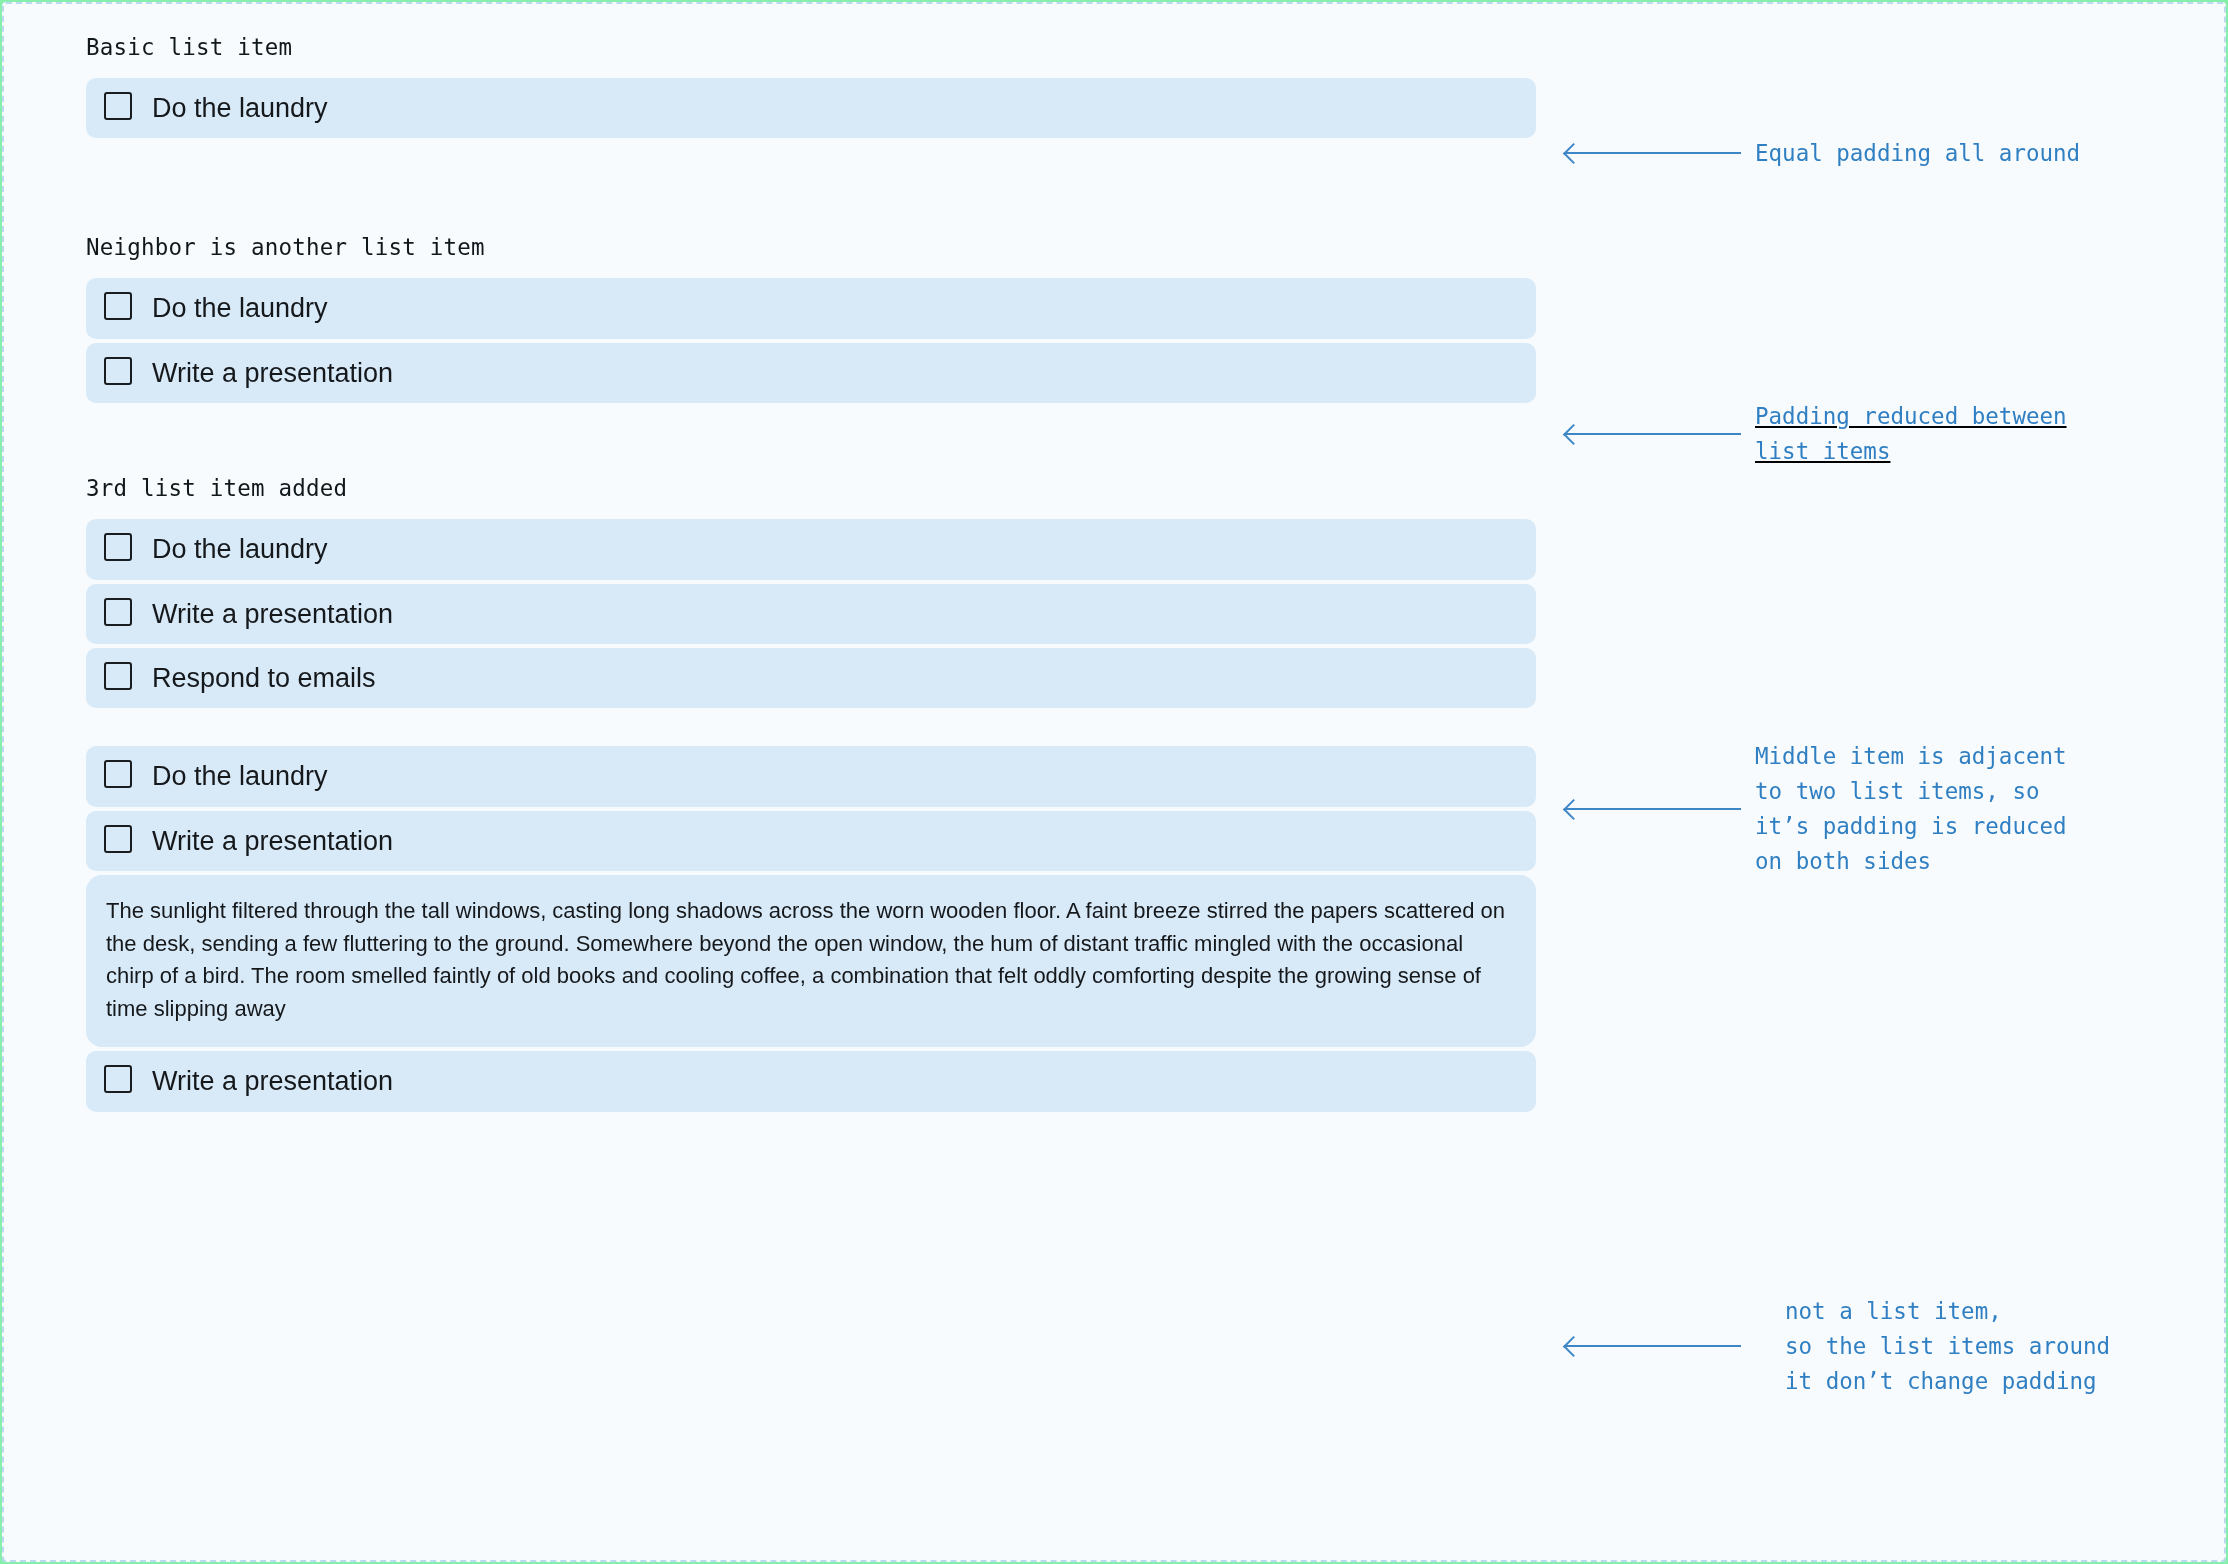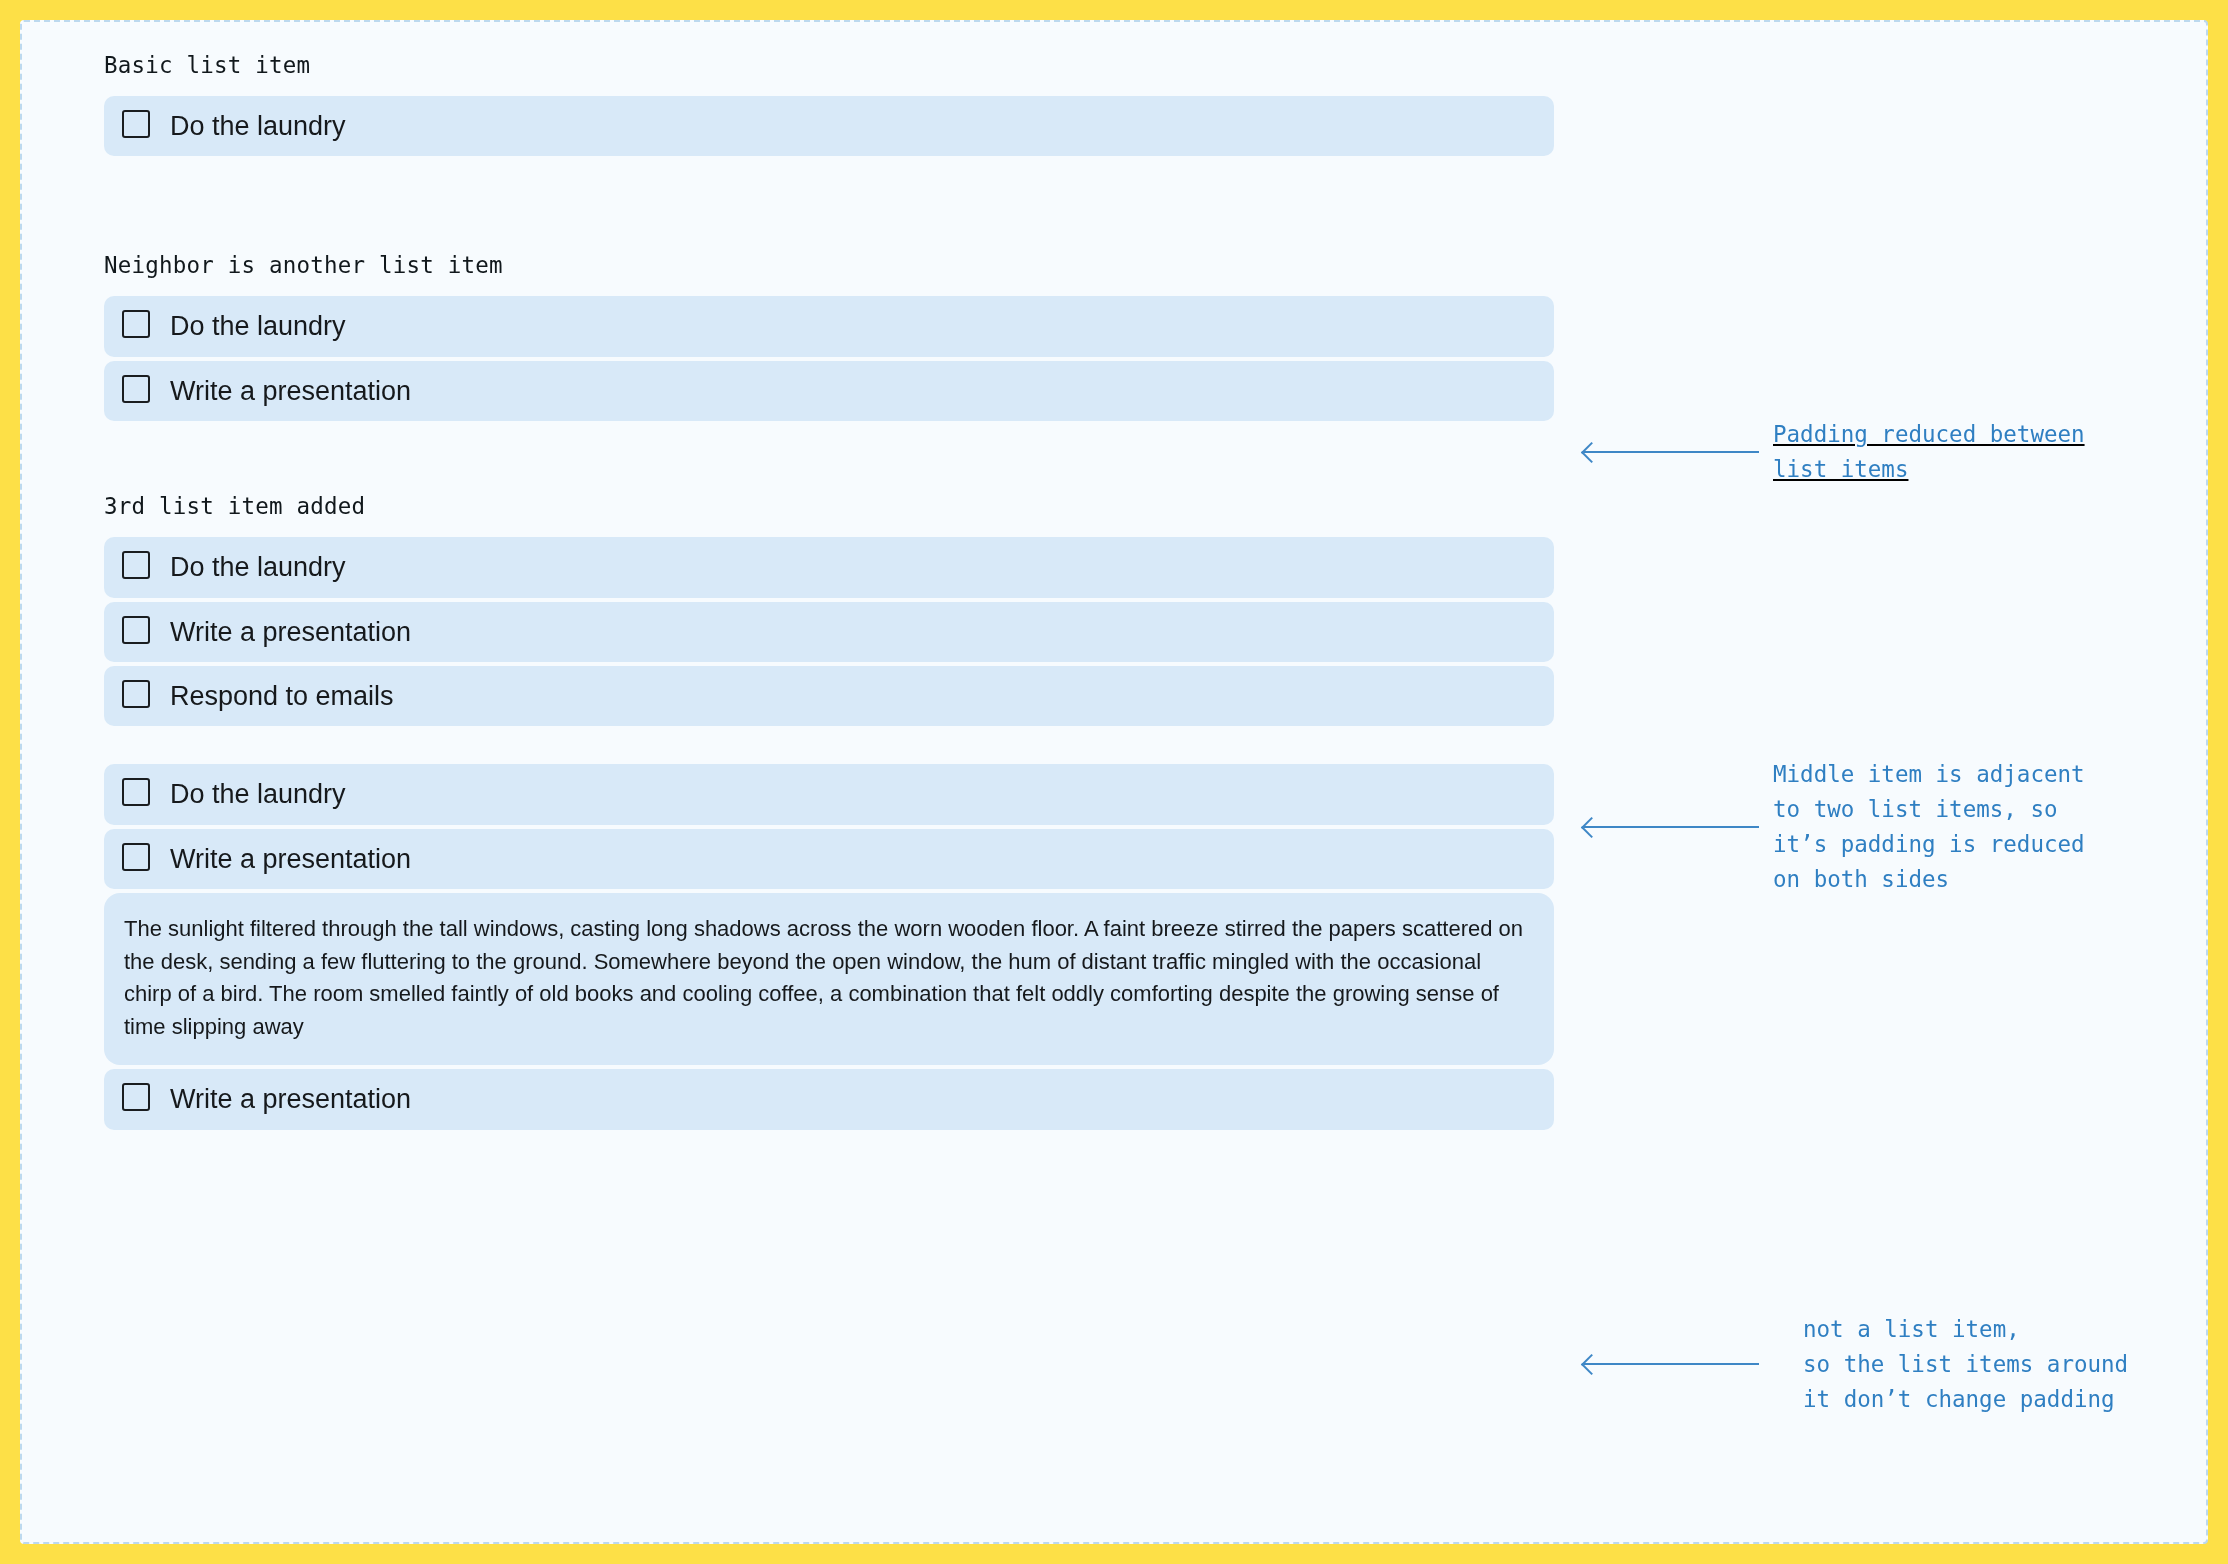--- a/index.html
+++ b/index.html
@@ -11,22 +11,22 @@
     width: 2228px;
     height: 1564px;
     font-family: "Liberation Sans", sans-serif;
     overflow: hidden;
   }
   .page {
     position: relative;
     width: 2228px;
     height: 1564px;
     box-sizing: border-box;
-    padding: 20px;
-    background: #fde047;
+    padding: 2px;
+    background: #86efac;
   }
   .canvas {
     position: relative;
     width: 100%;
     height: 100%;
     box-sizing: border-box;
     background: #f7fbfe;
     border: 2px dashed #bcd9ef;
     border-radius: 4px;
   }
@@ -183,20 +183,24 @@
           <div class="para spaced">The sunlight filtered through the tall windows, casting long shadows across the worn wooden floor. A faint breeze stirred the papers scattered on the desk, sending a few fluttering to the ground. Somewhere beyond the open window, the hum of distant traffic mingled with the occasional chirp of a bird. The room smelled faintly of old books and cooling coffee, a combination that felt oddly comforting despite the growing sense of time slipping away</div>
           <div class="row" style="margin-top:4px;">
             <span class="checkbox"></span>
             <span class="row-label">Write a presentation</span>
           </div>
         </div>
       </div>
 
     </div>
 
+    <div class="ann" style="left:1562px; top:132px;">
+      <span class="arrow"></span>
+      <span class="ann-text">Equal padding all around</span>
+    </div>
 
     <div class="ann" style="left:1562px; top:395px;text-decoration:underline;">
       <span class="arrow"></span>
       <span class="ann-text">Padding reduced between
 list items</span>
     </div>
 
     <div class="ann" style="left:1562px; top:735px;">
       <span class="arrow"></span>
       <span class="ann-text">Middle item is adjacent

